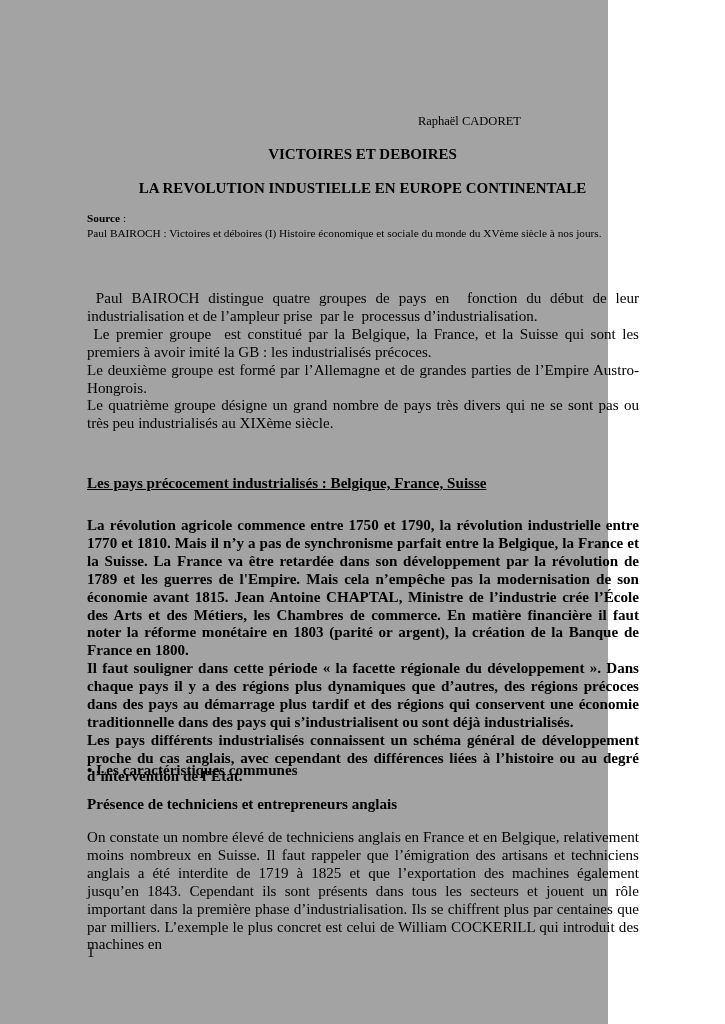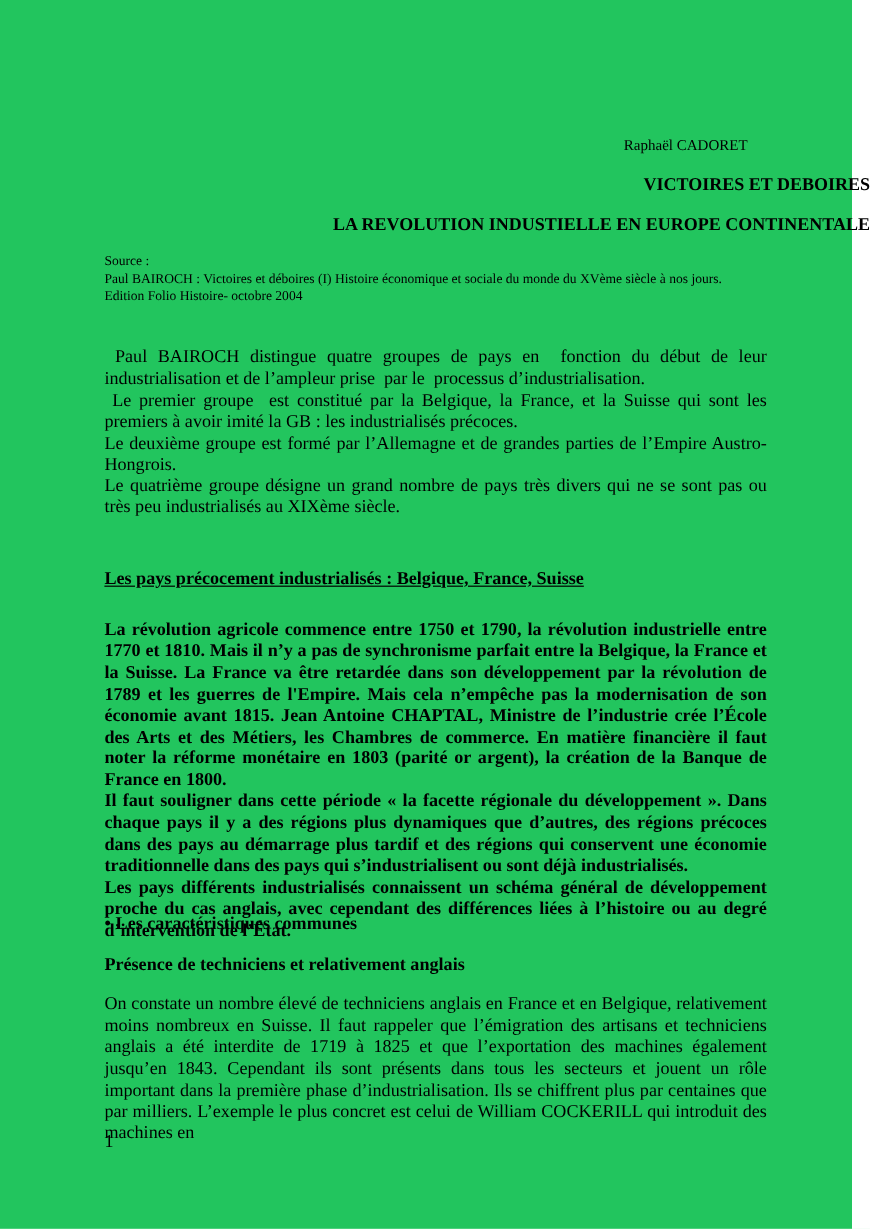--- a/index.html
+++ b/index.html
@@ -11,50 +11,50 @@
       width: 725px;
       height: 1024px;
       position: relative;
       overflow: hidden;
       font-family: "Liberation Serif", serif;
       color: #000000;
     }
     .page {
       position: absolute;
       left: 0; top: 0;
-      width: 710px; height: 1024px;
-      background: #22c55e;
+      width: 608px; height: 1024px;
+      background: #a3a3a3;
     }
     .author {
       position: absolute;
       right: 87px;
       top: 114px;
       font-size: 12.5px;
       line-height: 14px;
     }
     .title {
       position: absolute;
       left: 0; width: 725px;
-      text-align: right;
+      text-align: center;
       font-weight: bold;
       font-size: 15px;
       line-height: 17px;
     }
     .title1 { top: 146px; }
     .title2 { top: 180px; }
     .source {
       position: absolute;
       left: 87px;
       width: 551px;
       top: 211px;
       font-size: 11.3px;
       line-height: 14.6px;
       text-align: justify;
     }
-    .source .label { font-weight: normal; }
+    .source .label { font-weight: bold; }
     .body-block {
       position: absolute;
       left: 87px;
       width: 552px;
       font-size: 15.1px;
       line-height: 17.9px;
       text-align: justify;
     }
     .body-block p { margin: 0; }
     .intro { top: 290px; }
@@ -85,21 +85,20 @@
 <div class="page">
 
   <div class="author">Raphaël   CADORET</div>
 
   <div class="title title1">VICTOIRES ET DEBOIRES</div>
   <div class="title title2">LA REVOLUTION INDUSTIELLE EN EUROPE CONTINENTALE</div>
 
   <div class="source">
     <div><span class="label">Source</span><span> :</span></div>
     <div>Paul BAIROCH : Victoires et déboires (I) Histoire économique et sociale du monde du XVème siècle à nos jours.</div>
-    <div>Edition Folio Histoire- octobre 2004</div>
   </div>
 
   <div class="body-block intro">
     <p style="white-space: pre-wrap; font-family: Liberation Serif, serif;"> Paul BAIROCH distingue quatre groupes de pays en  fonction du début de leur industrialisation et de l’ampleur prise  par le  processus d’industrialisation.</p>
     <p style="white-space: pre-wrap;"> Le premier groupe  est constitué par la Belgique, la France, et la Suisse qui sont les premiers à avoir imité la GB : les industrialisés précoces.</p>
     <p>Le deuxième groupe est formé par l’Allemagne et de grandes parties de l’Empire Austro-Hongrois.</p>
     <p>Le quatrième groupe désigne un grand nombre de pays très divers qui ne se sont pas ou très peu industrialisés au XIXème siècle.</p>
   </div>
 
   <div class="section-heading h-precoces">Les pays précocement industrialisés : Belgique, France, Suisse</div>
@@ -107,21 +106,21 @@
   <div class="body-block para2">
     <p>La révolution agricole commence entre 1750 et 1790, la révolution industrielle entre 1770 et 1810. Mais il n’y a pas de synchronisme parfait entre la Belgique, la France et la Suisse. La France  va être retardée dans son développement par la révolution de 1789 et les guerres de l'Empire. Mais cela n’empêche pas la modernisation de son économie avant 1815. Jean Antoine CHAPTAL, Ministre de l’industrie crée l’École des Arts et des Métiers, les Chambres de commerce. En matière financière il faut noter la réforme monétaire en 1803 (parité or argent), la création de la Banque de France en 1800.</p>
     <p>Il faut souligner dans cette période  « la facette régionale du développement ». Dans chaque pays il y a des régions plus dynamiques que d’autres, des régions précoces dans des pays au démarrage plus tardif et des régions qui conservent  une économie traditionnelle dans des pays qui s’industrialisent ou sont déjà industrialisés.</p>
     <p>Les pays différents industrialisés connaissent un schéma général de développement proche du cas anglais, avec cependant des différences liées à l’histoire ou au degré d’intervention de l’État.</p>
   </div>
 
   <div class="section-heading h-communes">
     <span class="bullet">•</span><span>Les caractéristiques communes</span>
   </div>
 
-  <div class="section-heading h-techniciens">Présence de techniciens et relativement anglais</div>
+  <div class="section-heading h-techniciens">Présence de techniciens et entrepreneurs anglais</div>
 
   <div class="body-block para3">
     <p>On constate un nombre élevé de techniciens anglais en France et en Belgique, relativement moins nombreux en Suisse. Il faut rappeler que l’émigration des artisans et techniciens anglais a été interdite de 1719 à 1825 et que l’exportation des machines également jusqu’en 1843. Cependant ils sont présents dans tous les secteurs et  jouent un rôle important dans la première phase d’industrialisation. Ils se chiffrent plus par centaines que par milliers. L’exemple le plus concret est celui de William COCKERILL qui introduit des machines en</p>
   </div>
 
   <div class="page-number">1</div>
 
 </div>
 
 </body></html>

